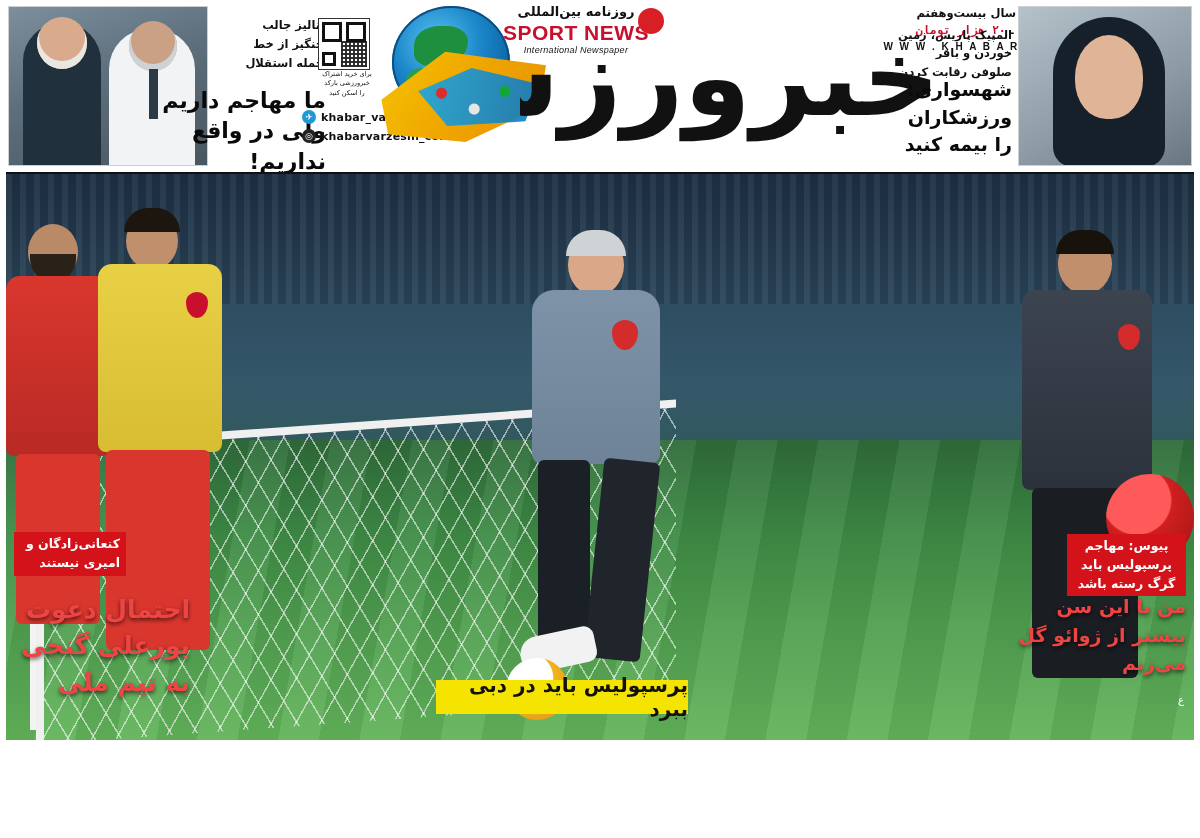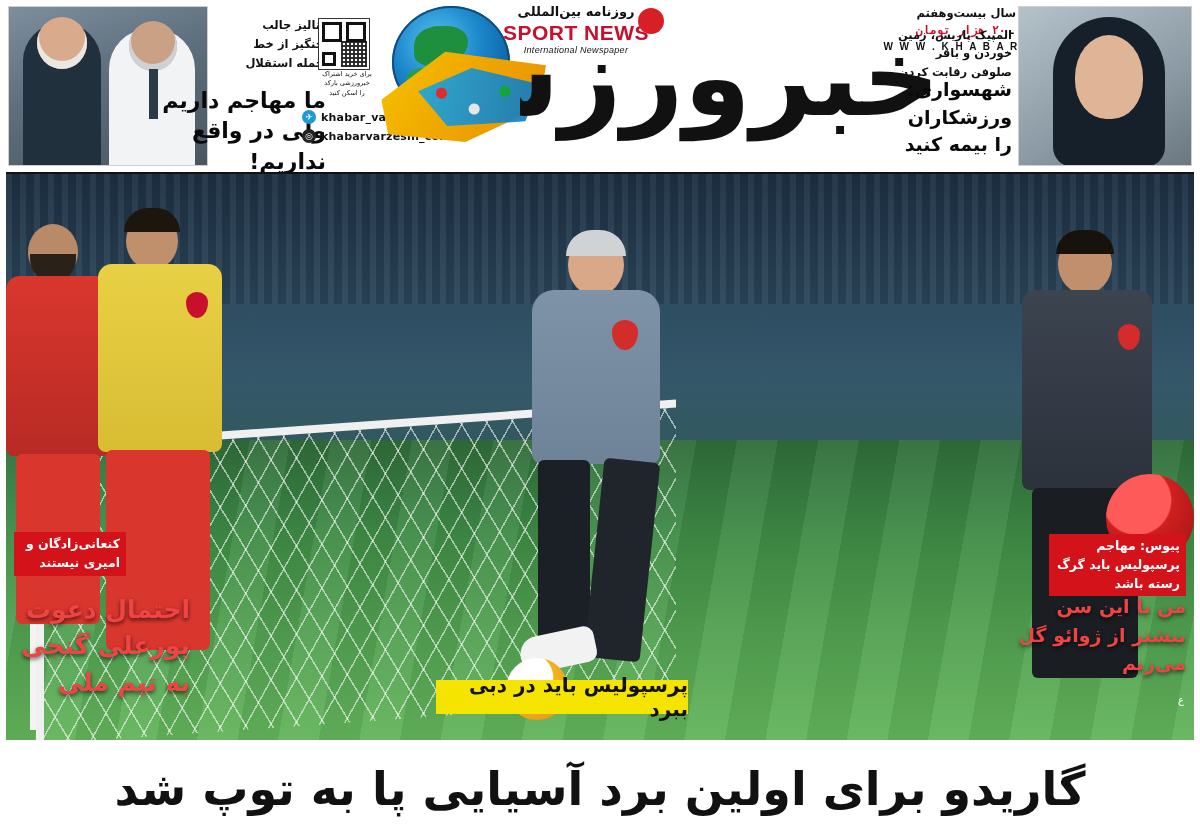--- a/index.html
+++ b/index.html
@@ -314,21 +314,21 @@
   }
   .cap-white {
     position: absolute; color: #ef4444; font-weight: bold; direction: rtl;
     text-align: right; line-height: 1.5;
   }
   .left-cap-red { left: 8px; top: 358px; width: 112px; }
   .left-cap-white {
     left: 8px; top: 418px; width: 176px; font-size: 25px; line-height: 1.45;
     text-shadow: 0 2px 4px rgba(0,0,0,.65);
   }
-  .right-cap-red { right: 8px; top: 360px; width: 137px; }
+  .right-cap-red { right: 8px; top: 360px; width: 119px; text-align: center; }
   .right-cap-white {
     right: 8px; top: 418px; width: 186px; font-size: 19px; line-height: 1.5;
     text-shadow: 0 2px 4px rgba(0,0,0,.65);
   }
   .right-cap-sub {
     position: absolute; right: 10px; top: 520px; color: #fff;
     font-size: 10px; direction: rtl;
   }
 
   .yellow-banner {
@@ -474,17 +474,14 @@
     <div class="cap-red left-cap-red">کنعانی‌زادگان و امیری نیستند</div>
     <div class="cap-white left-cap-white">احتمال دعوت پورعلی گنجی به تیم ملی</div>
 
     <div class="cap-red right-cap-red">پیوس: مهاجم پرسپولیس باید گرگ رسته باشد</div>
     <div class="cap-white right-cap-white">من با این سن بیشتر از ژوائو گل می‌زنم</div>
     <div class="right-cap-sub">ع</div>
 
     <div class="yellow-banner">پرسپولیس باید در دبی ببرد</div>
   </div>
 
-  <div class="bottom-bar">
-    <div class="bottom-headline">گاریدو برای اولین برد آسیایی پا به توپ شد</div>
-  </div>
 
 </div>
 
 </body></html>

